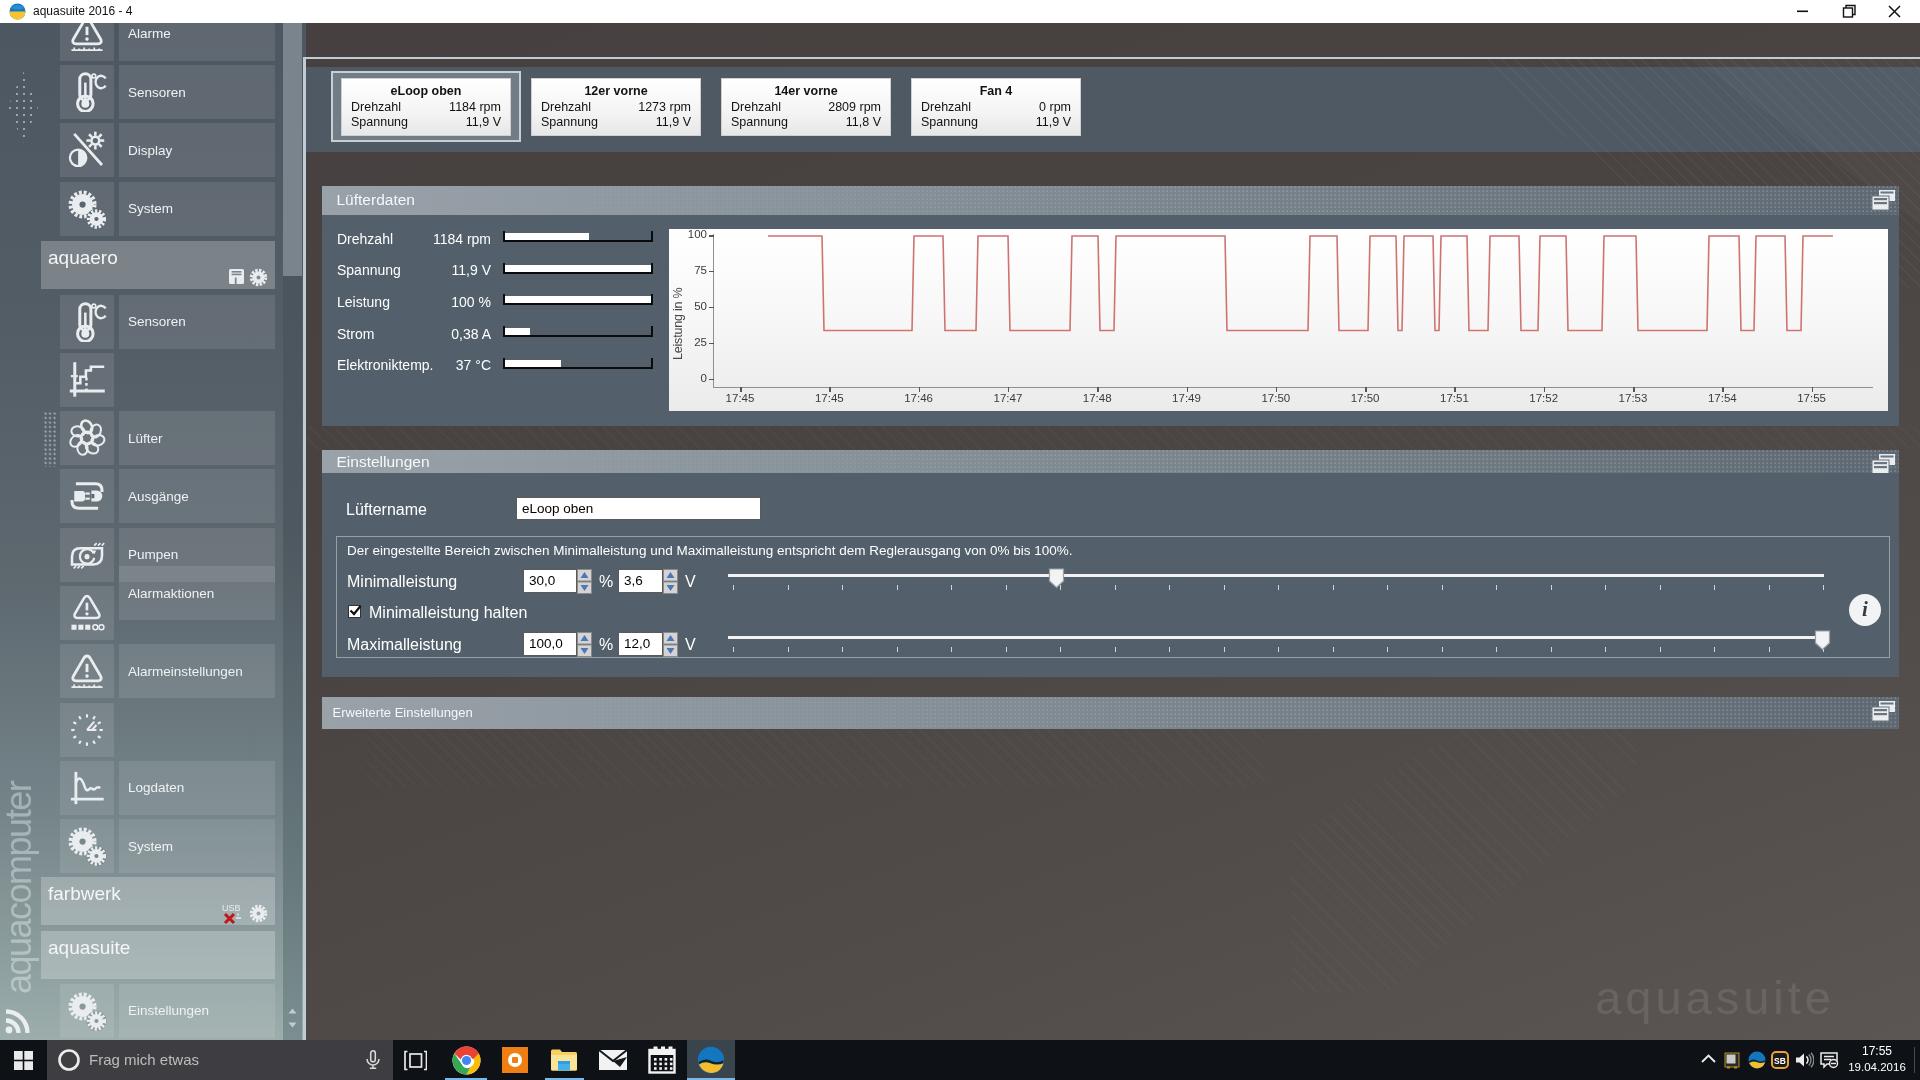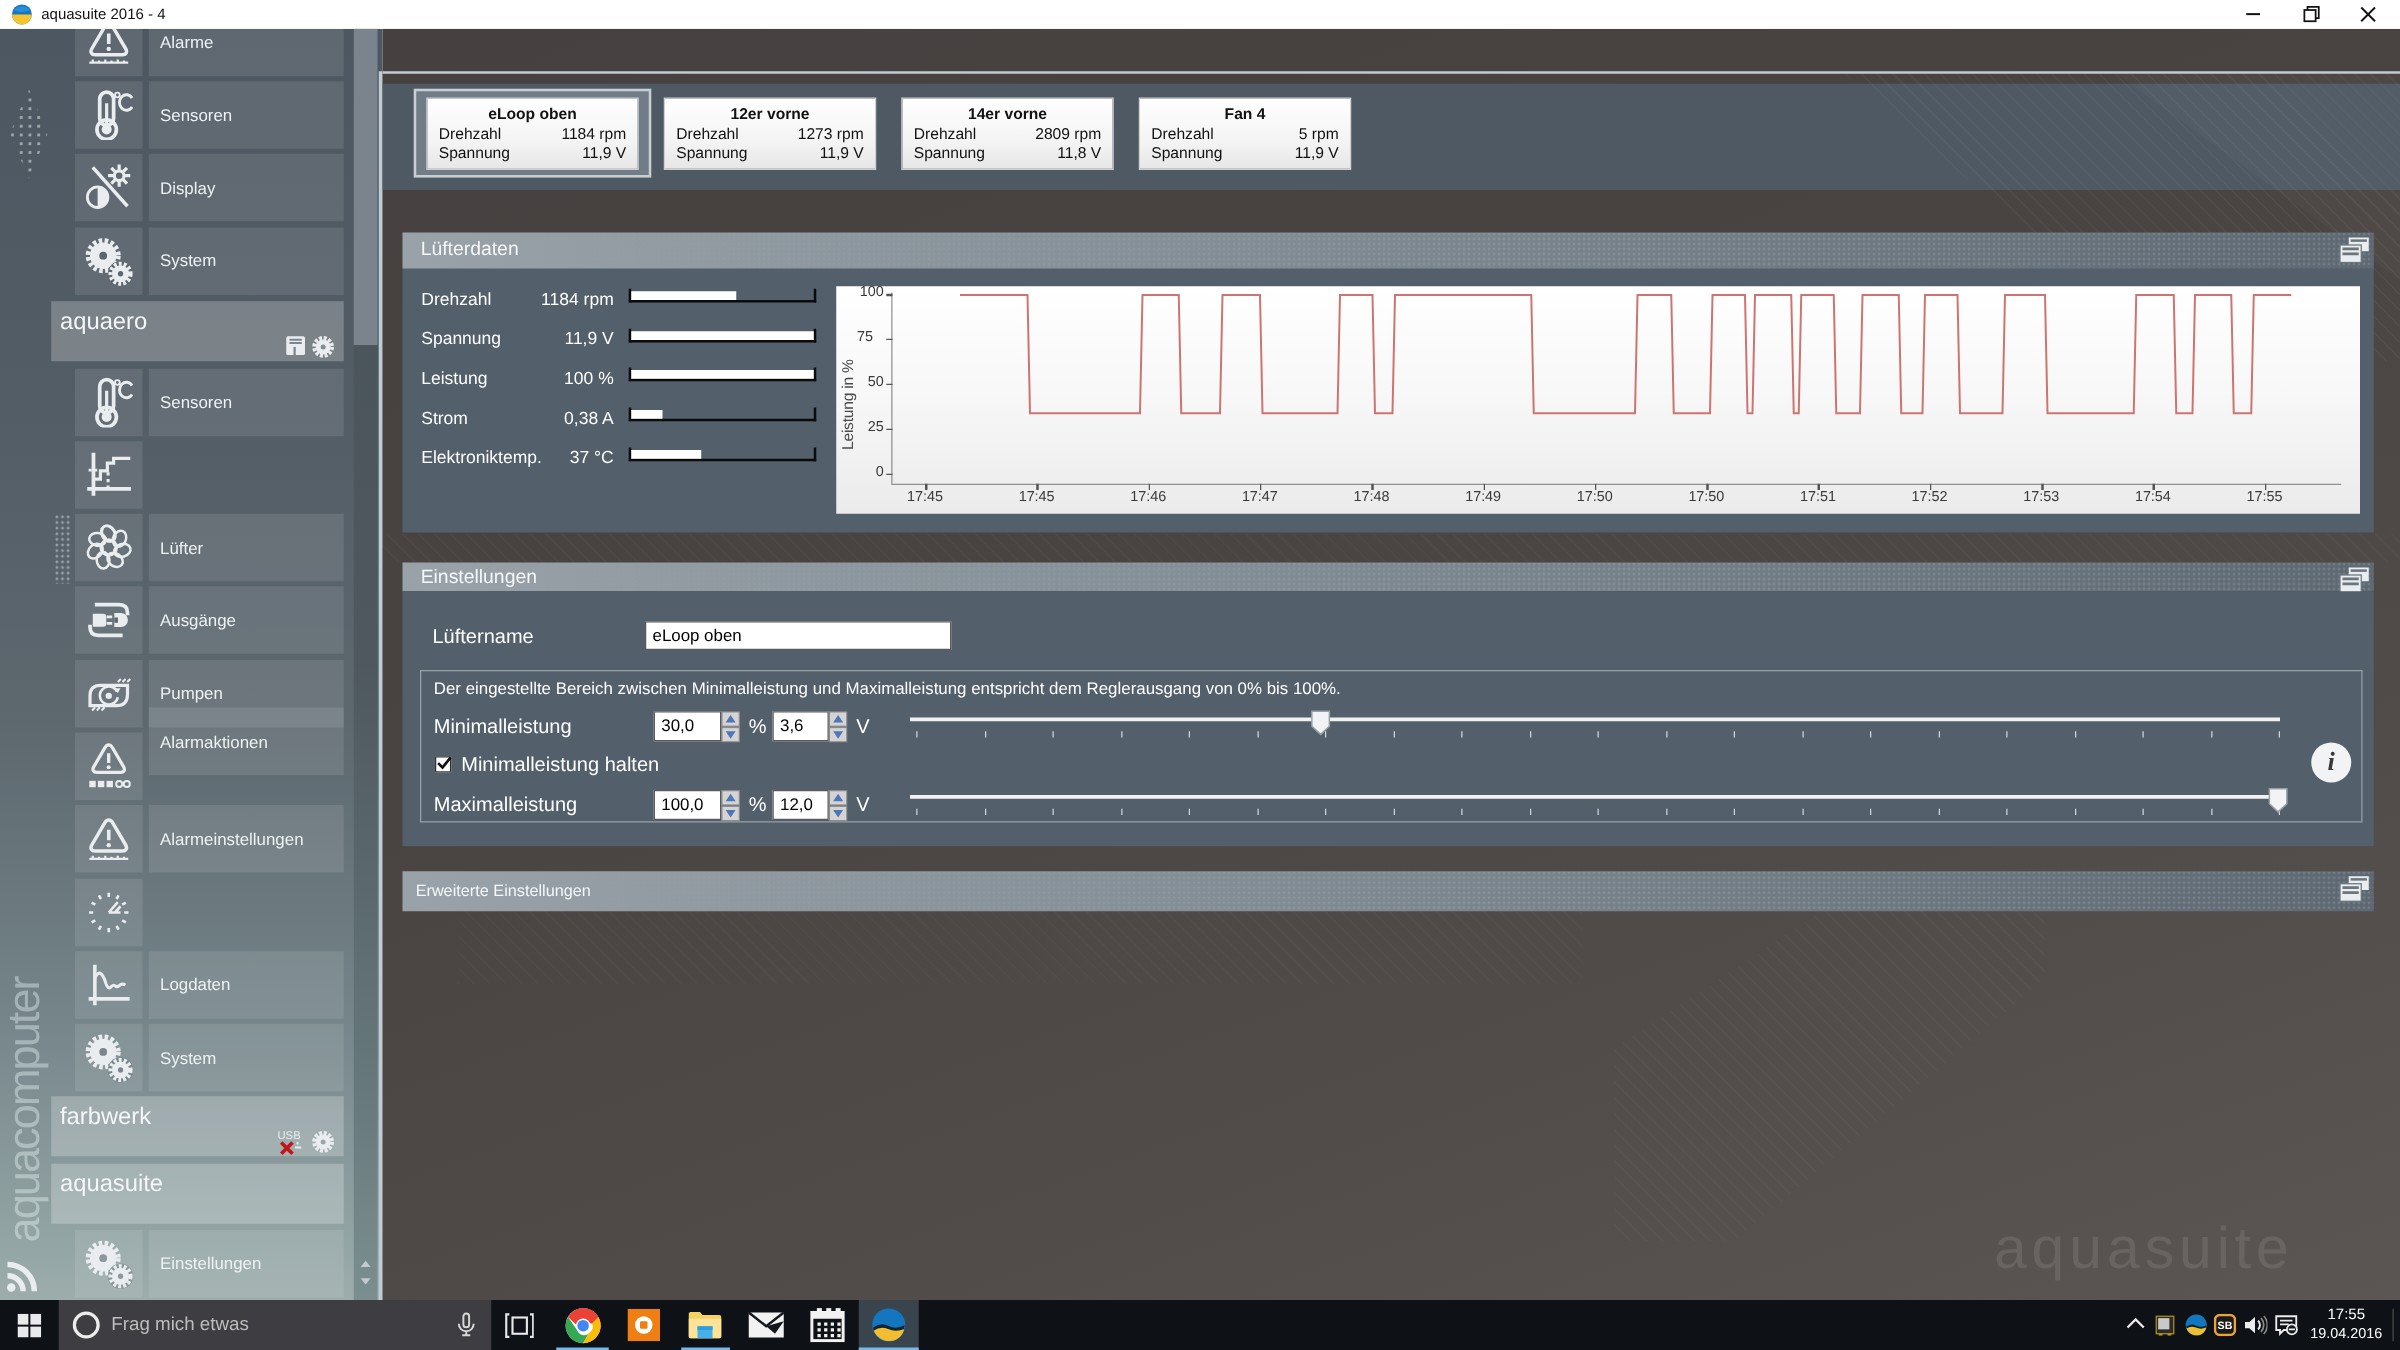--- a/index.html
+++ b/index.html
@@ -343,21 +343,21 @@
       <div class="fcrow">Drehzahl<span class="v">1273 rpm</span></div>
       <div class="fcrow">Spannung<span class="v">11,9 V</span></div>
     </div>
     <div class="fancard" style="left:415px">
       <div class="fctitle">14er vorne</div>
       <div class="fcrow">Drehzahl<span class="v">2809 rpm</span></div>
       <div class="fcrow">Spannung<span class="v">11,8 V</span></div>
     </div>
     <div class="fancard" style="left:605px">
       <div class="fctitle">Fan 4</div>
-      <div class="fcrow">Drehzahl<span class="v">5 rpm</span></div>
+      <div class="fcrow">Drehzahl<span class="v">0 rpm</span></div>
       <div class="fcrow">Spannung<span class="v">11,9 V</span></div>
     </div>
   <div style="position:absolute;left:1170px;top:36px;width:444px;height:230px;background:repeating-linear-gradient(45deg, rgba(190,210,210,0.055) 0 1.3px, transparent 1.3px 9px);clip-path:polygon(0 0,100% 0,100% 100%,60% 100%);"></div>
     <div style="position:absolute;left:1290px;top:36px;width:324px;height:165px;background:linear-gradient(rgba(255,255,255,0.025),rgba(255,255,255,0.025));clip-path:polygon(30% 0,100% 0,100% 100%);"></div>
     <div style="position:absolute;left:985px;top:690px;width:345px;height:280px;background:repeating-linear-gradient(45deg, rgba(190,210,210,0.045) 0 1.2px, transparent 1.2px 9px);clip-path:polygon(0 100%,0 45%,55% 0,100% 0,100% 25%,28% 100%);"></div>
     <div style="position:absolute;left:0px;top:404px;width:1614px;height:23px;background:repeating-linear-gradient(45deg, rgba(190,210,210,0.04) 0 1.3px, transparent 1.3px 9px);"></div>
     <div style="position:absolute;left:60px;top:706px;width:900px;height:58px;background:repeating-linear-gradient(45deg, rgba(190,210,210,0.035) 0 1.3px, transparent 1.3px 9px);"></div>
     <div style="position:absolute;right:85px;top:947px;font-size:47px;color:rgba(255,255,255,0.10);letter-spacing:4px">aquasuite</div>
   <div class="panel-h" style="top:163px;height:29px">
       <div class="dots"></div>
@@ -394,21 +394,21 @@
     <div class="ldrow" style="top:334.3px">Elektroniktemp.</div>
     <div class="ldval" style="left:105px;top:334.3px">37 °C</div>
     <div class="ldbar" style="top:334.8px">
       <div class="fill" style="width:56px"></div>
     </div>
   <div id="chart">
       <div style="position:absolute;left:44px;top:5px;width:1px;height:153px;background:#909090"></div>
       <div style="position:absolute;left:44px;top:157.5px;width:1160px;height:1px;background:#909090"></div>
       <div style="position:absolute;left:8px;top:-1.0px;width:30px;text-align:right;font-size:11.5px;color:#3a3a3a">100</div>
       <div style="position:absolute;left:40px;top:6.0px;width:5px;height:1.5px;background:#555"></div>
-      <div style="position:absolute;left:8px;top:34.9px;width:30px;text-align:center;font-size:11.5px;color:#3a3a3a">75</div>
+      <div style="position:absolute;left:8px;top:34.9px;width:30px;text-align:right;font-size:11.5px;color:#3a3a3a">75</div>
       <div style="position:absolute;left:40px;top:41.9px;width:5px;height:1.5px;background:#555"></div>
       <div style="position:absolute;left:8px;top:70.8px;width:30px;text-align:right;font-size:11.5px;color:#3a3a3a">50</div>
       <div style="position:absolute;left:40px;top:77.8px;width:5px;height:1.5px;background:#555"></div>
       <div style="position:absolute;left:8px;top:106.7px;width:30px;text-align:right;font-size:11.5px;color:#3a3a3a">25</div>
       <div style="position:absolute;left:40px;top:113.7px;width:5px;height:1.5px;background:#555"></div>
       <div style="position:absolute;left:8px;top:142.6px;width:30px;text-align:right;font-size:11.5px;color:#3a3a3a">0</div>
       <div style="position:absolute;left:40px;top:149.6px;width:5px;height:1.5px;background:#555"></div>
       <div style="position:absolute;left:46.0px;top:163px;width:50px;text-align:center;font-size:11.5px;color:#3a3a3a">17:45</div>
       <div style="position:absolute;left:71.0px;top:157.5px;width:1.5px;height:5px;background:#555"></div>
       <div style="position:absolute;left:135.3px;top:163px;width:50px;text-align:center;font-size:11.5px;color:#3a3a3a">17:45</div>

